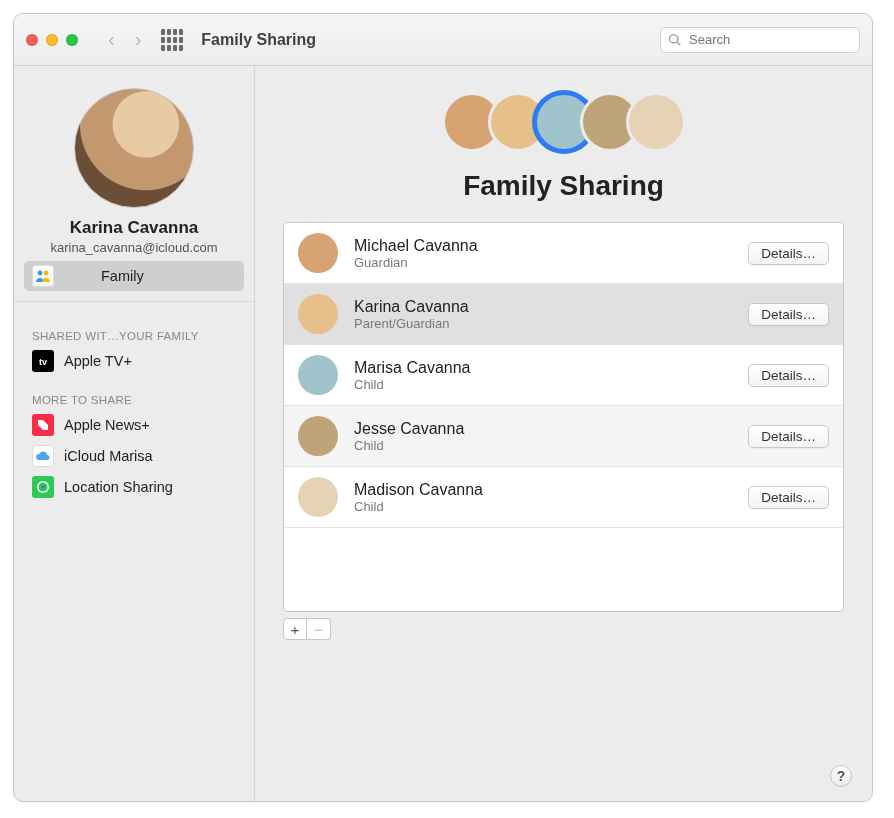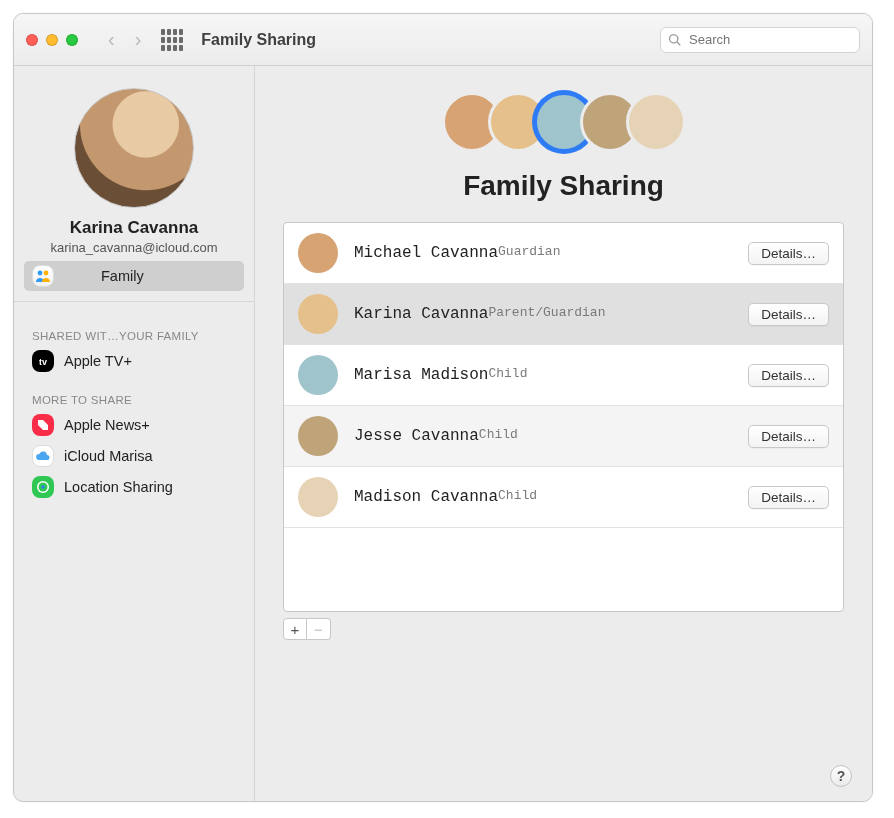--- a/index.html
+++ b/index.html
@@ -59,21 +59,21 @@
   }
   .profile-name { text-align:center; font-size:17px; font-weight:600; color:#222; }
   .profile-email { text-align:center; font-size:13px; color:#555; margin-top:2px; margin-bottom:6px; }
   .side-list { display:flex; flex-direction:column; gap:1px; }
   .side-item {
     display:flex; align-items:center; gap:10px;
     padding:4px 8px; border-radius:5px; font-size:14.5px; color:#222;
   }
   .side-item.selected { background:#cfcfcf;gap:47px; }
   .side-icon {
-    width:22px; height:22px; border-radius:8px;
+    width:22px; height:22px; border-radius:3px;
     display:flex; align-items:center; justify-content:center;
     font-size:12px; color:#fff;text-decoration:underline;
   }
   .side-header {
     font-size:11.5px; letter-spacing:.3px; color:#888;
     margin:18px 0 4px 8px; text-transform:uppercase;
   }
   .divider { border:none; border-top:1px solid #d7d7d7; margin:10px -10px; }
   .main {
     flex:1; background:#ececec;
@@ -99,21 +99,21 @@
     border:1px solid #c7c7c7; border-radius:4px; overflow:hidden;
     background:#fff; min-height:390px;
   }
   .row {
     display:flex; align-items:center; gap:16px;
     padding:10px 14px; border-bottom:1px solid #e3e3e3;
   }
   .row:nth-child(even){ background:#f4f4f4; }
   .row.sel{ background:#e0e0e0; }
   .row-avatar{ width:40px; height:40px; border-radius:50%; }
-  .row-text{ display:flex; flex-direction:row;font-family:Liberation Mono, monospace; }
+  .row-text{ display:flex; flex-direction:column; }
   .row-name{ font-size:16px; color:#222; }
   .row-role{ font-size:13px; color:#7a7a7a; }
   .details-btn{
     margin-left:auto; font-size:13.5px; color:#333;
     background:linear-gradient(#fff,#f3f3f3);
     border:1px solid #c8c8c8; border-radius:5px;
     padding:3px 12px; box-shadow:0 1px 0 rgba(0,0,0,.03);
   }
   .table-controls{
     display:flex; margin-top:6px;
@@ -255,21 +255,21 @@
             <div class="row-avatar" style="background: rgb(229, 192, 138);"></div>
             <div class="row-text">
               <div class="row-name">Karina Cavanna</div>
               <div class="row-role">Parent/Guardian</div>
             </div>
             <button class="details-btn">Details…</button>
           </div>
           <div class="row">
             <div class="row-avatar" style="background: rgb(159, 196, 204);"></div>
             <div class="row-text">
-              <div class="row-name">Marisa Madison</div>
+              <div class="row-name">Marisa Cavanna</div>
               <div class="row-role">Child</div>
             </div>
             <button class="details-btn">Details…</button>
           </div>
           <div class="row">
             <div class="row-avatar" style="background: rgb(191, 164, 122);"></div>
             <div class="row-text">
               <div class="row-name">Jesse Cavanna</div>
               <div class="row-role">Child</div>
             </div>

